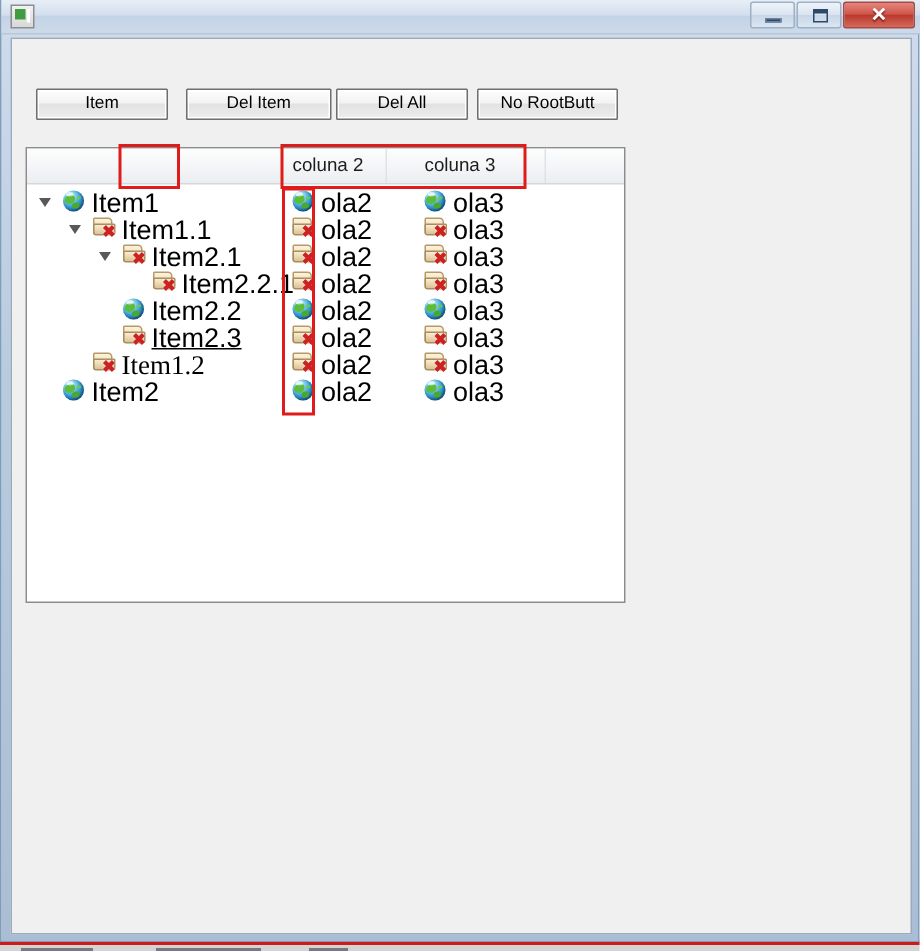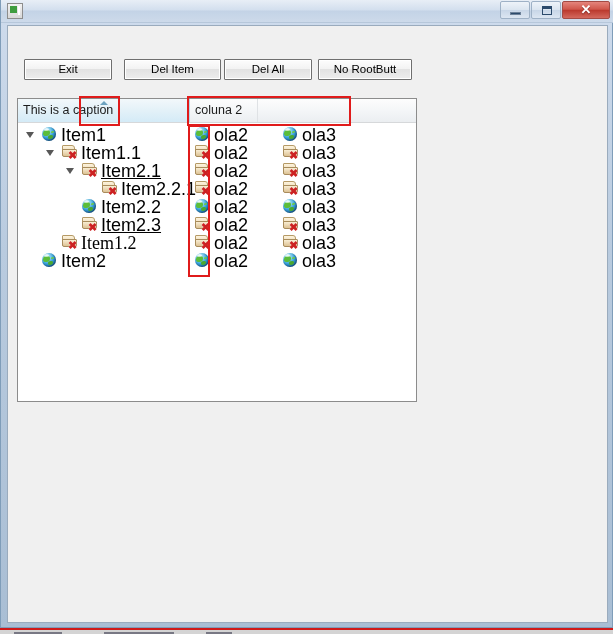--- a/index.html
+++ b/index.html
@@ -327,31 +327,31 @@
     <div class="capbtn" id="btn-max">
       <span class="glyph"></span>
     </div>
     <div class="capbtn" id="btn-close">
       <span class="glyph">✕</span>
     </div>
   </div>
 
   <div id="client">
     <div id="buttons-layer">
-        <div class="btn" style="left: 16px; top: 33px; width: 88px;">Exit</div>
+        <div class="btn" style="left: 16px; top: 33px; width: 88px;">Item</div>
         <div class="btn" style="left: 116px; top: 33px; width: 97px;">Del Item</div>
         <div class="btn" style="left: 216px; top: 33px; width: 88px;">Del All</div>
         <div class="btn" style="left: 310px; top: 33px; width: 94px;">No RootButt</div>
         <div class="btn" style="left: 16px; top: 73px; width: 88px;">Tree caption</div>
         <div class="btn" style="left: 116px; top: 73px; width: 88px;">No images</div>
       </div>
     <div id="tree">
       <div id="tree-header">
-          <div class="hcell active" style="left: 0px; width: 172px;"><span>This is a caption</span><span class="sort-arrow"></span></div>
           <div class="hcell" style="left: 172px; width: 68px;"><span>coluna 2</span></div>
+          <div class="hcell" style="left: 260px; width: 86px;"><span>coluna 3</span></div>
           <div class="hcell" style="left: 346px; width: 54px;"><span></span></div>
         </div>
       <div id="tree-body">
           <div class="row" style="top: 27px;">
             <span class="expander open" style="left: 8px;"></span>
             <span class="ico globe" style="left: 24px; top: 1px;"></span>
             <span class="label" style="left: 43px;">Item1</span>
             <span class="ico globe" style="left: 177px; top: 1px;"></span>
             <span class="label" style="left: 196px;">ola2</span>
             <span class="ico globe" style="left: 265px; top: 1px;"></span>
@@ -378,21 +378,21 @@
             </span>
             <span class="label" style="left: 284px;">ola3</span>
           </div>
           <div class="row" style="top: 63px;">
             <span class="expander open" style="left: 48px;"></span>
             <span class="ico folder" style="left: 64px; top: 1px;">
               <span class="back"></span>
               <span class="front"></span>
               <span class="x">✖</span>
             </span>
-            <span class="label" style="left: 83px; text-decoration: underline;">Item2.1</span>
+            <span class="label" style="left: 83px;">Item2.1</span>
             <span class="ico folder" style="left: 177px; top: 1px;">
               <span class="back"></span>
               <span class="front"></span>
               <span class="x">✖</span>
             </span>
             <span class="label" style="left: 196px;">ola2</span>
             <span class="ico folder" style="left: 265px; top: 1px;">
               <span class="back"></span>
               <span class="front"></span>
               <span class="x">✖</span>

